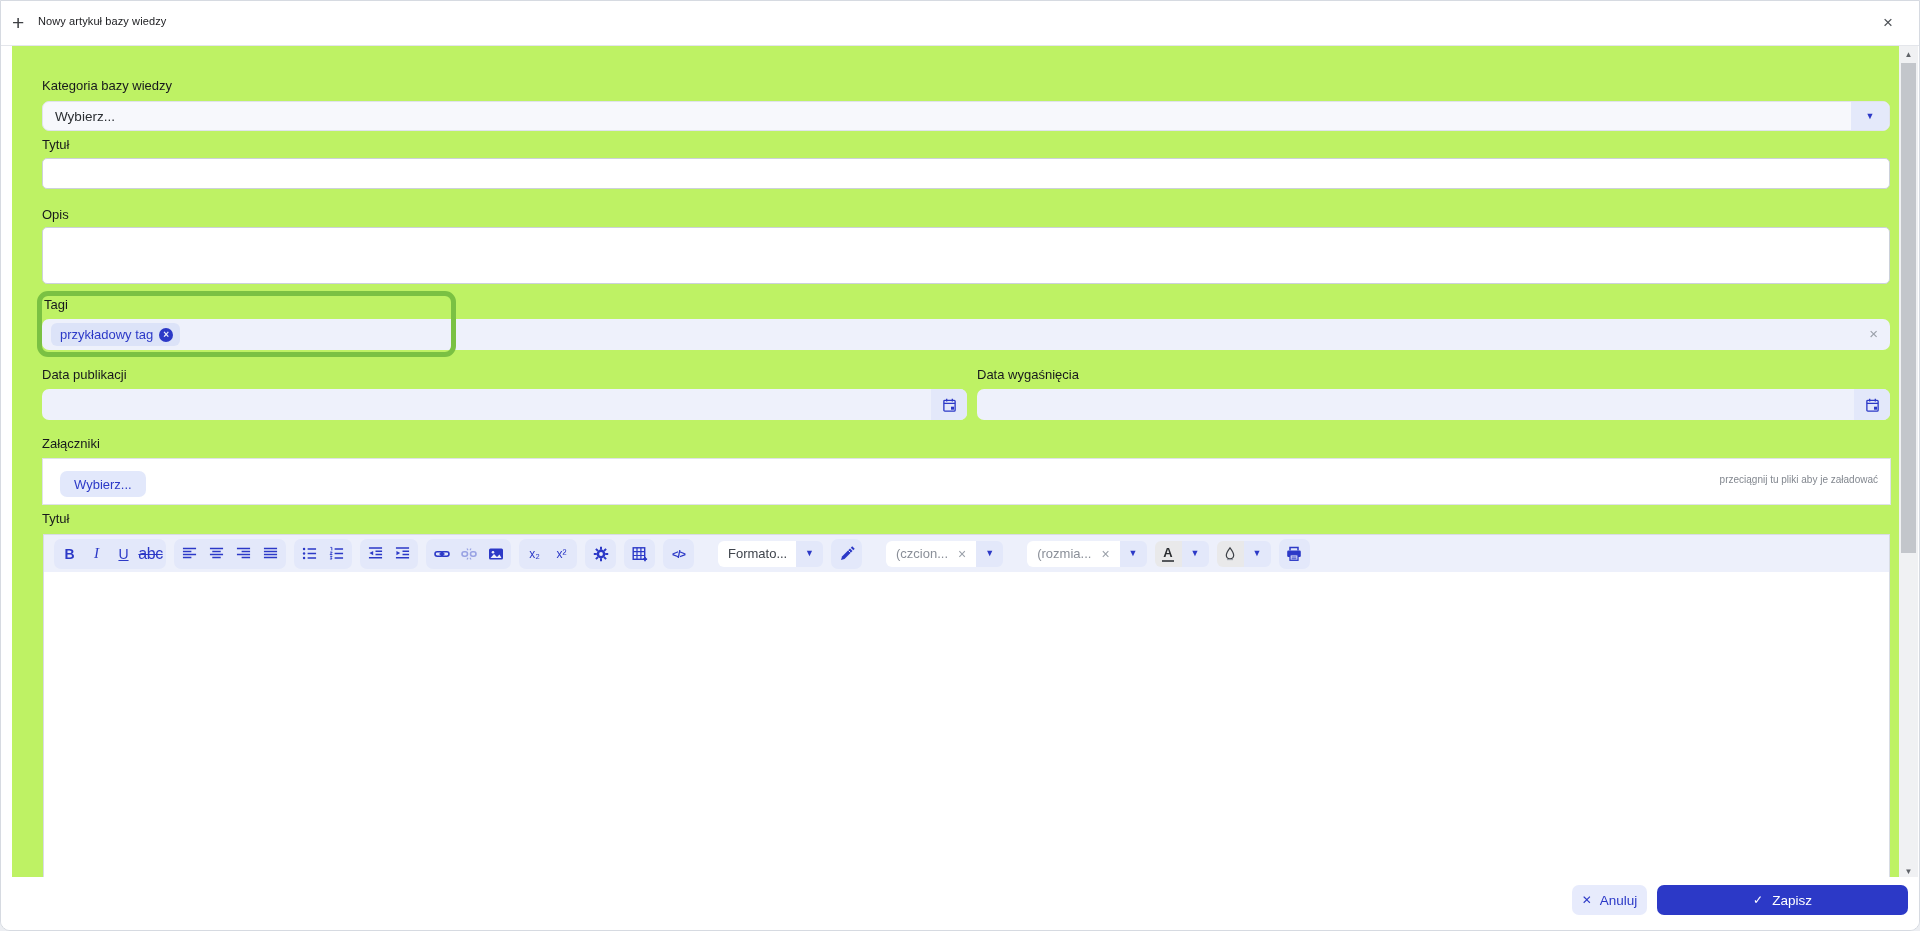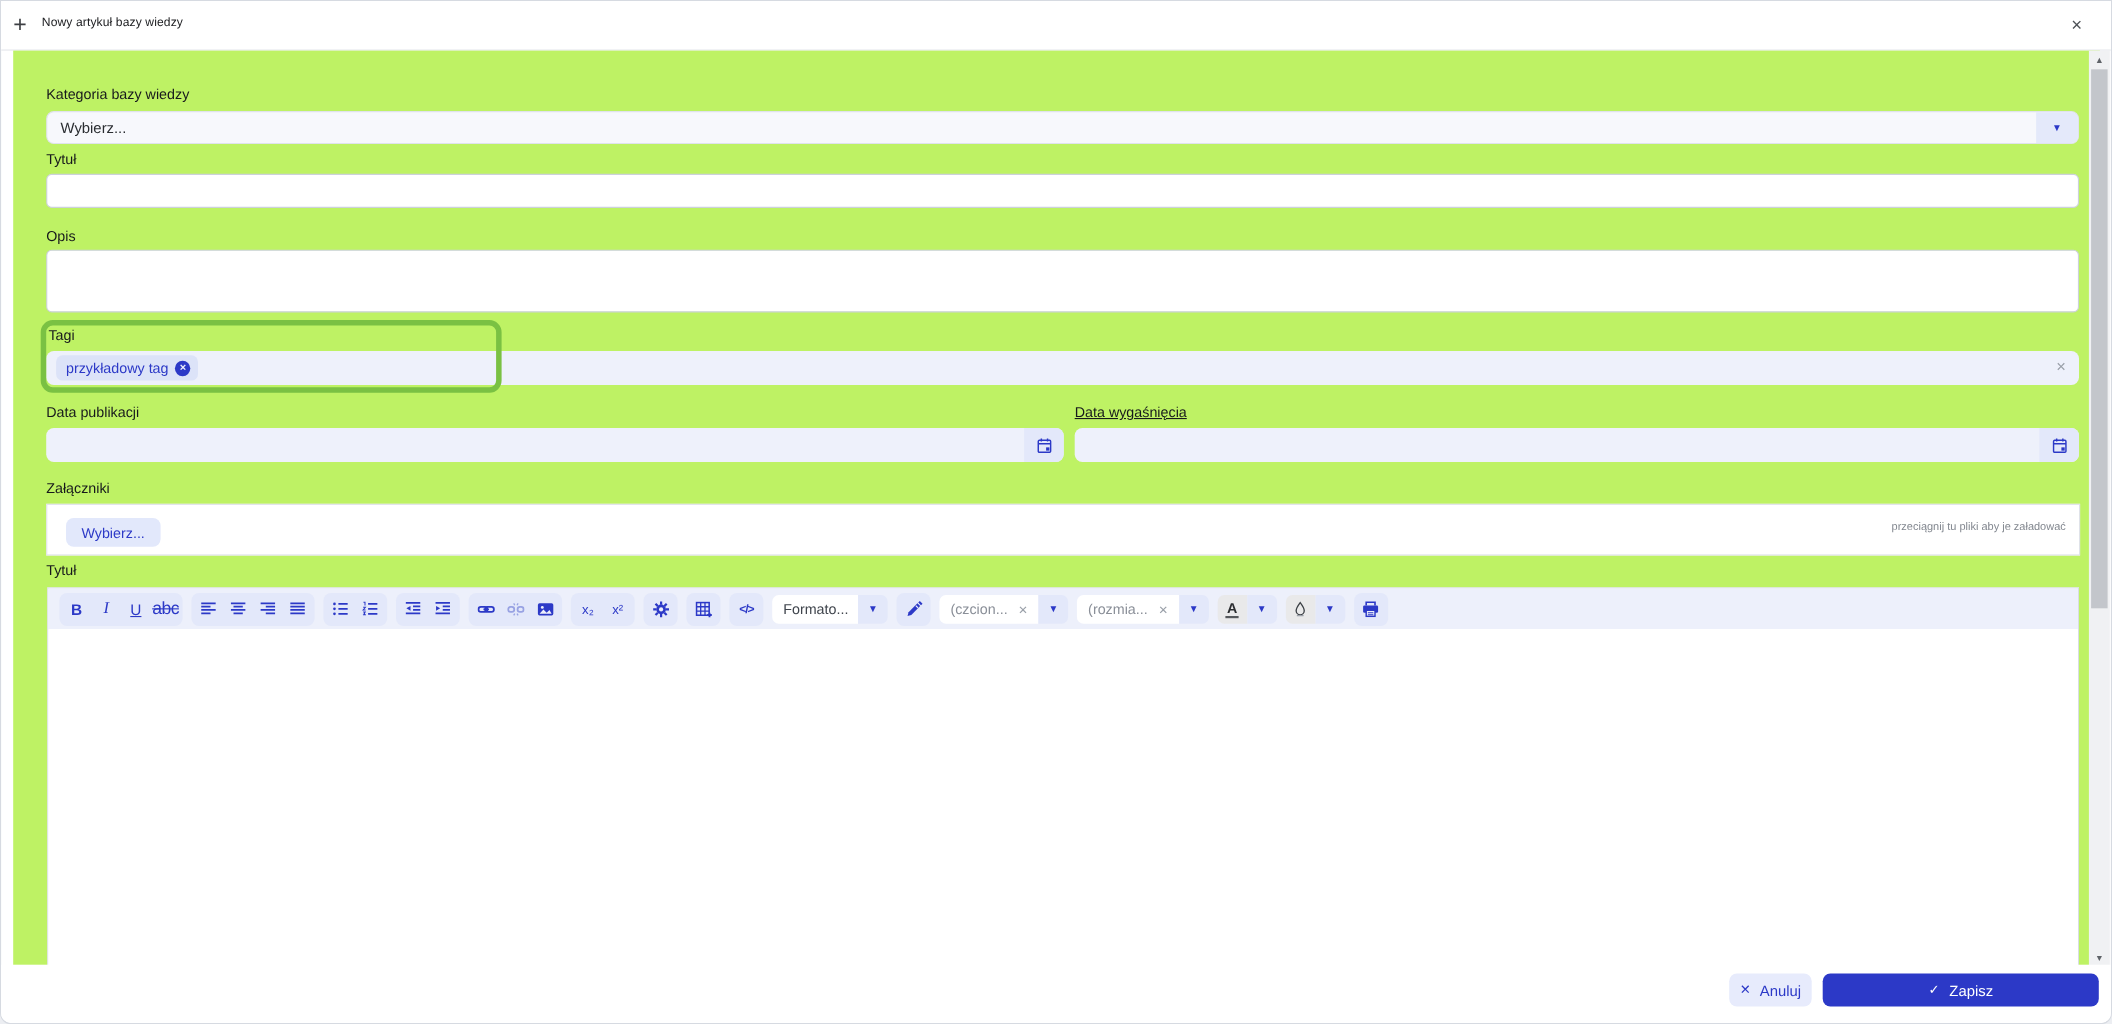--- a/index.html
+++ b/index.html
@@ -66,21 +66,21 @@
             color:#2c39c7; border-radius:5px; cursor:pointer; font-size:13px; }
   .tb-btn svg { display:block; }
   .b-bold { font-weight:bold; font-size:14px; }
   .b-italic { font-family:"Liberation Serif",serif; font-style:italic; font-size:15px; }
   .b-under { text-decoration:underline; font-size:14px; }
   .b-strike { text-decoration:line-through; font-size:16px; letter-spacing:-.5px; }
   .b-sub, .b-sup { font-size:12px; }
   .b-code { font-size:11px; font-weight:bold; letter-spacing:-1px; }
   .dd { display:flex; cursor:pointer; }
   .dd-text { background:#fff; border-radius:6px 0 0 6px; height:26px; line-height:26px;
-             padding:0 10px; font-size:13px; color:#3f444c; display:flex; align-items:center; gap:10px; }
+             padding:0 10px; font-size:13px; color:#3f444c; display:flex; align-items:center; gap:10px;margin-left:16px; }
   .dd-x { color:#9aa0a9; font-size:14px; }
   .dd-caret { width:27px; height:26px; background:#e3e8fa; border-radius:0 6px 6px 0;
               display:flex; align-items:center; justify-content:center; }
   .color-btn { width:27px; height:26px; background:#e9e9ea; border-radius:6px 0 0 6px;
                display:flex; align-items:center; justify-content:center; cursor:pointer; }
   .A-glyph { font-size:13px; font-weight:bold; color:#2b2d30; border-bottom:2px solid #55585c; line-height:15px; padding:0 1px; }
 
   
   .vscroll { position:absolute; top:45px; left:1898px; width:19px; height:833px; background:#f0f1f3; }
   .vs-arrow { position:absolute; left:0; width:19px; height:16px; color:#5f6368; font-size:8px;
@@ -132,21 +132,21 @@
     <span class="lbl" style="left:32px; top:251px; z-index:6;">Tagi</span>
     <div class="tags-field">
       <span class="tag-chip">
         <span class="tag-chip-text">przykładowy tag</span>
         <span class="tag-x">×</span>
       </span>
       <span class="tags-clear">×</span>
     </div>
 
     <span class="lbl" style="left:30px; top:321px;">Data publikacji</span>
-    <span class="lbl" style="left:965px; top:321px;text-decoration:underline;">Data wygaśnięcia</span>
+    <span class="lbl" style="left:965px; top:321px;">Data wygaśnięcia</span>
 
     <div class="date-field" style="left:30px; width:925px;">
       <span class="date-cal">
         <svg width="15" height="16" viewBox="0 0 16 16">
             <rect x="2" y="3" width="12" height="11.5" rx="1" fill="none" stroke="currentColor" stroke-width="1.4"></rect>
             <path d="M5 1.2v3 M11 1.2v3 M2 6.3h12" stroke="currentColor" stroke-width="1.4" fill="none"></path>
             <rect x="9.6" y="9.8" width="3.2" height="3.2" fill="currentColor"></rect>
           </svg>
       </span>
     </div>

